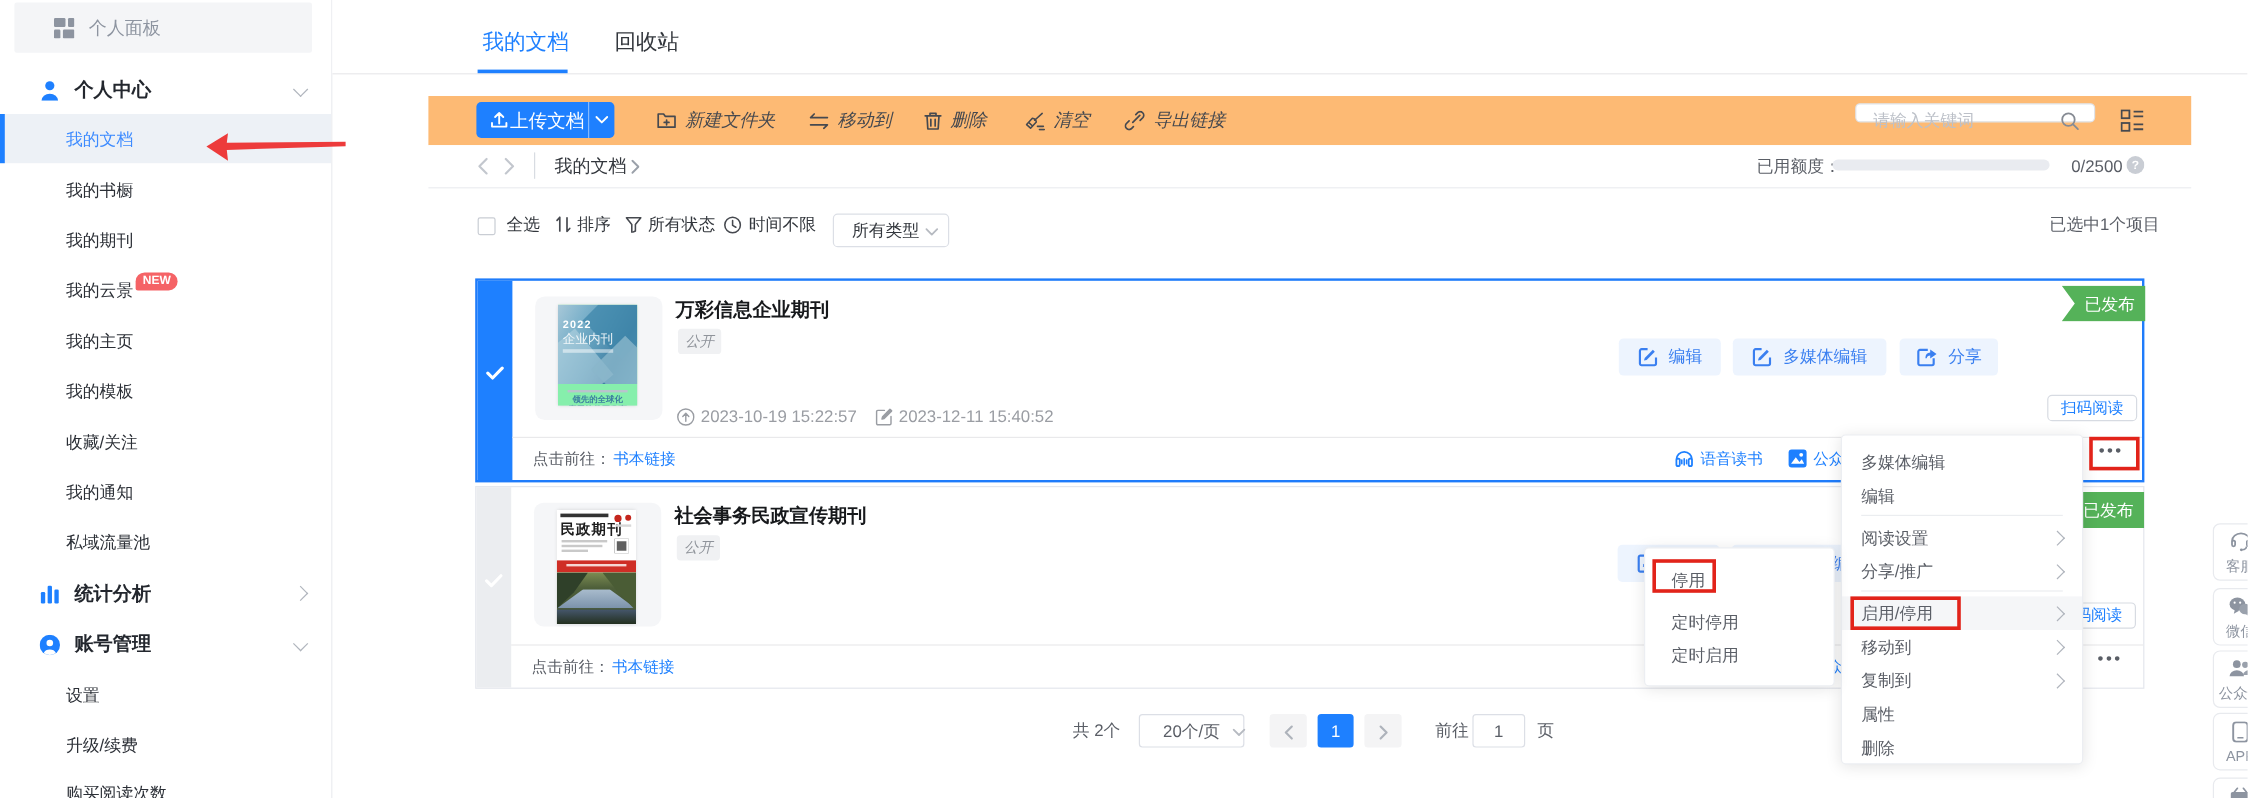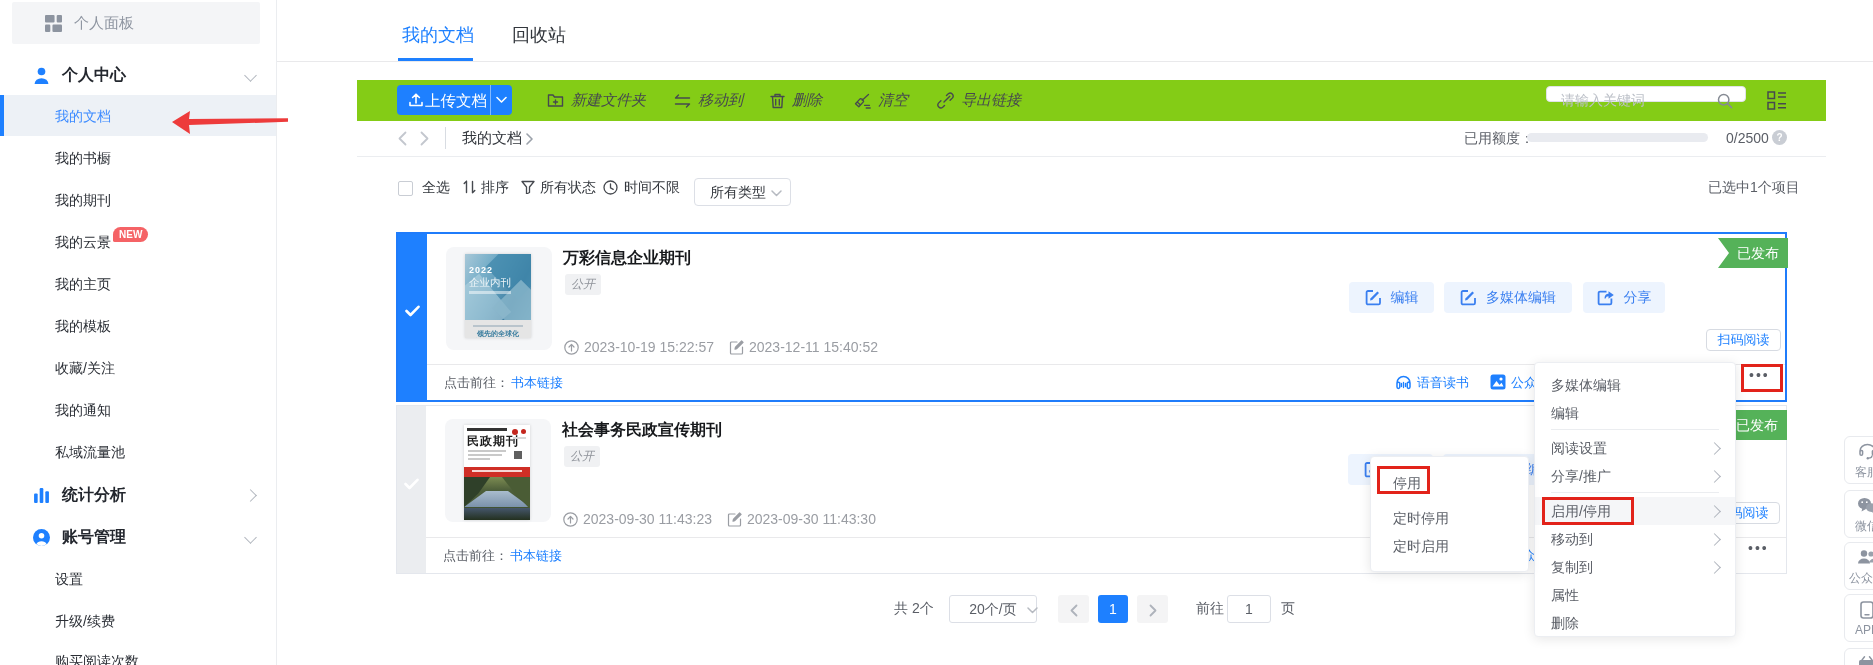--- a/index.html
+++ b/index.html
@@ -23,21 +23,21 @@
 .chev-right { transform:rotate(-45deg); }
 .new-badge { position:absolute; display:inline-block; background:#f56366; color:#fff; font-size:10px; font-weight:bold; padding:2px 6px; border-radius:8px 8px 8px 2px; }
 
 
 #tabs { position:absolute; left:277px; top:0; width:1596px; height:62px; border-bottom:1px solid #e9e9eb; background:#fff; }
 .tab1 { position:absolute; left:125px; top:23px; font-size:18px; color:#1e80ff; }
 .tab2 { position:absolute; left:235px; top:23px; font-size:18px; color:#33373d; }
 .tab-line { position:absolute; left:121px; top:58px; width:75px; height:3px; background:#1e80ff; }
 
 
-#toolbar { position:absolute; left:357px; top:80px; width:1469px; height:41px; background:#84cc16; }
+#toolbar { position:absolute; left:357px; top:80px; width:1469px; height:41px; background:#fdba74; }
 #upbtn { position:absolute; left:40px; top:5px; width:115px; height:30px; background:#1e80ff; border-radius:4px; color:#fff; font-size:15px; }
 .tb-item { position:absolute; top:0; height:41px; display:flex; align-items:center; color:#46494f; font-size:15px;font-style:italic; }
 .tb-item svg { margin-right:7px; }
 #search { position:absolute; left:1189px; top:6px; width:200px; height:16px; background:#fff; border:1px solid #e0e3e8; border-radius:4px; color:#bcc0c8; font-size:14px; line-height:26px; padding-left:14px; }
 
 
 #crumbrow { position:absolute; left:357px; top:121px; width:1469px; height:36px; border-bottom:1px solid #ebedf0; background:#fff; }
 
 
 .ftext { color:#33373d; font-size:14px;text-align:center; }
@@ -238,21 +238,21 @@
     <div class="abs" style="left:1708px; top:179px; font-size:14px; color:#5a5e66;">已选中1个项目</div>
   </div>
 
   <div class="card" id="card1" style="top:232px; height:170px; border:2px solid #1f7cfb;">
     <div class="leftbar" style="background:#1e80ff;">
       <svg width="15" height="12" viewBox="0 0 15 12" fill="none" stroke="#fff" stroke-width="2.6" stroke-linecap="round" stroke-linejoin="round">
           <path d="M1.5 6 L5.5 10 L13.5 1.8"></path>
         </svg>
     </div>
     <div class="coverbox">
-      <div class="abs" style="left:19px; top:7px; width:66px; height:84px; background:#e5e5e5; box-shadow:0 0 3px rgba(0,0,0,.15); overflow:hidden;padding-left:32px;">
+      <div class="abs" style="left:19px; top:7px; width:66px; height:84px; background:#86efac; box-shadow:0 0 3px rgba(0,0,0,.15); overflow:hidden;padding-left:32px;">
         <div class="abs" style="left:0; top:0; width:66px; height:66px; overflow:hidden; background:linear-gradient(118deg,#a8c8d8 0%,#7db2cb 25%,#5b9ab9 50%,#417fa3 72%,#6ba6c1 100%);">
           <div class="abs" style="left:30px; top:-10px; width:46px; height:46px; background:#3f87ab; transform:rotate(45deg); opacity:.75;"></div>
           <div class="abs" style="left:-14px; top:30px; width:50px; height:50px; background:#b3d2e0; transform:rotate(50deg); opacity:.6;"></div>
           <div class="abs" style="left:36px; top:34px; width:40px; height:40px; background:#89b6cb; transform:rotate(45deg); opacity:.8;"></div>
           <div class="abs" style="left:4px; top:11px; color:#fff; font-size:9px; font-weight:bold; letter-spacing:1px;">2022</div>
           <div class="abs" style="left:4px; top:22px; color:#eef5f8; font-size:10.5px;">企业内刊</div>
           <div class="abs" style="left:4px; top:37px; width:42px; height:3px; background:rgba(255,255,255,.5);"></div>
         </div>
         <div class="abs" style="left:8px; top:71px; width:50px; height:2px; background:#b9c4cc;"></div>
         <div class="abs" style="left:0; top:76px; width:66px; text-align:center; color:#3d7fa0; font-size:7px; font-weight:bold; line-height:8px;">领先的全球化<br>应用软件开发商</div>
@@ -335,32 +335,20 @@
         <div class="abs" style="left:0px; top:52px; width:66px; height:43px; background:linear-gradient(180deg,#7c8c52 0%,#4e5f3a 30%,#3a4a2e 100%);">
           <div class="abs" style="left:0; top:14px; width:66px; height:16px; background:linear-gradient(180deg,#a9bccd 0%,#7b92ab 100%); clip-path:polygon(22px 0, 44px 0, 66px 100%, 0 100%);"></div>
           <div class="abs" style="left:0; top:0; width:26px; height:30px; background:#2f4029; clip-path:polygon(0 0,100% 0,55% 55%,0 100%);"></div>
           <div class="abs" style="right:0; top:0; width:28px; height:32px; background:#4a5c35; clip-path:polygon(0 0,100% 0,100% 100%,45% 50%);"></div>
           <div class="abs" style="left:0; bottom:0; width:66px; height:12px; background:linear-gradient(180deg,#45566b,#23301f);"></div>
         </div>
       </div>
     </div>
     <div class="title">社会事务民政宣传期刊</div>
     <div class="pubtag">公开</div>
-    <div class="dates">
-      <svg width="15" height="15" viewBox="0 0 15 15" fill="none" stroke="#9a9da3" stroke-width="1.2" stroke-linecap="round" stroke-linejoin="round">
-          <circle cx="7.5" cy="7.5" r="6.7"></circle>
-          <path d="M7.5 11 V4.6 M5 7 L7.5 4.4 L10 7"></path>
-        </svg>
-      <span style="margin-left:5px;">2023-09-30 11:43:23</span>
-      <svg style="margin-left:15px;" width="15" height="15" viewBox="0 0 15 15" fill="none" stroke="#9a9da3" stroke-width="1.2" stroke-linecap="round" stroke-linejoin="round">
-          <path d="M13.5 7 V13 a1 1 0 0 1 -1 1 H2.5 a1 1 0 0 1 -1 -1 V3 a1 1 0 0 1 1 -1 H8"></path>
-          <path d="M6 9.2 L13 2 l0 0 L6.8 8.6 z M6 9.2 l.5 -2 L12.6 1 l1.5 1.4 -6.3 6.3 z"></path>
-        </svg>
-      <span style="margin-left:5px;">2023-09-30 11:43:30</span>
-    </div>
     <div class="actbtn" style="left:951px; width:85px;">
       <svg style="margin-right:9px;" width="17" height="17" viewBox="0 0 17 17" fill="none" stroke="#3a7ff0" stroke-width="1.8" stroke-linejoin="round">
           <path d="M15 9 V14 a1.4 1.4 0 0 1 -1.4 1.4 H3 a1.4 1.4 0 0 1 -1.4 -1.4 V3.4 A1.4 1.4 0 0 1 3 2 H8"></path>
           <path d="M7.2 10.9 L14 4.1 L12.4 2.5 L5.6 9.3 L5 11.5 z" fill="#3a7ff0" stroke="none"></path>
         </svg>
       编辑
     </div>
     <div class="actbtn" style="left:1046px; width:128px;">
       <svg style="margin-right:9px;" width="17" height="17" viewBox="0 0 17 17" fill="none" stroke="#3a7ff0" stroke-width="1.8" stroke-linejoin="round">
           <path d="M15 9 V14 a1.4 1.4 0 0 1 -1.4 1.4 H3 a1.4 1.4 0 0 1 -1.4 -1.4 V3.4 A1.4 1.4 0 0 1 3 2 H8"></path>

